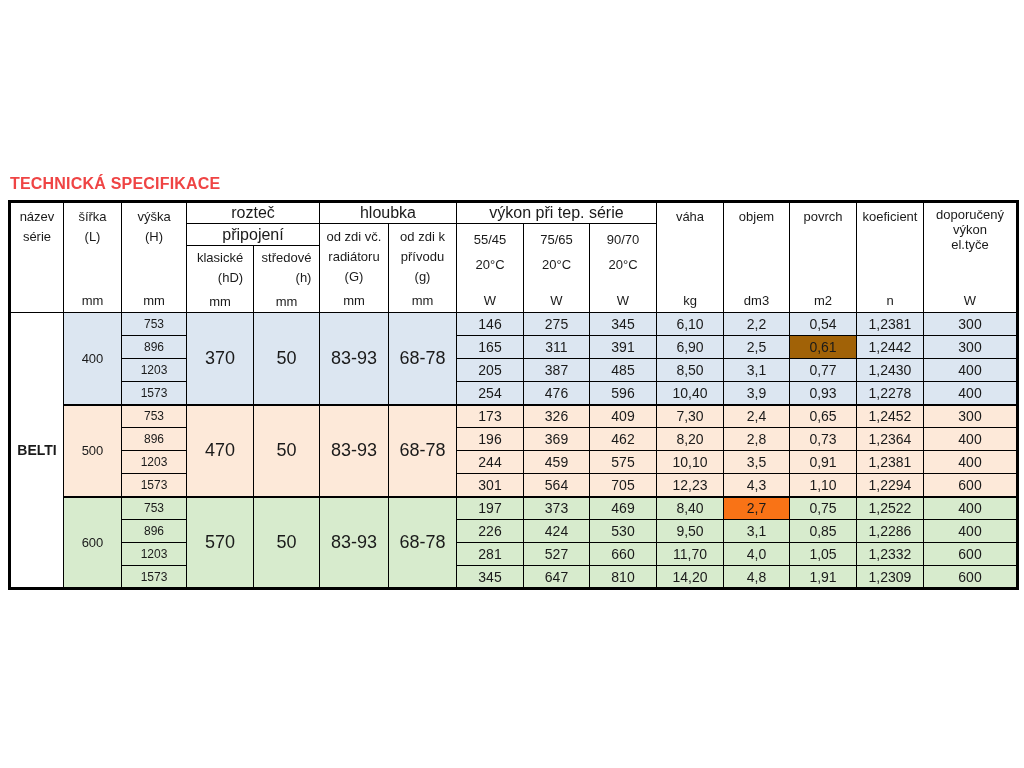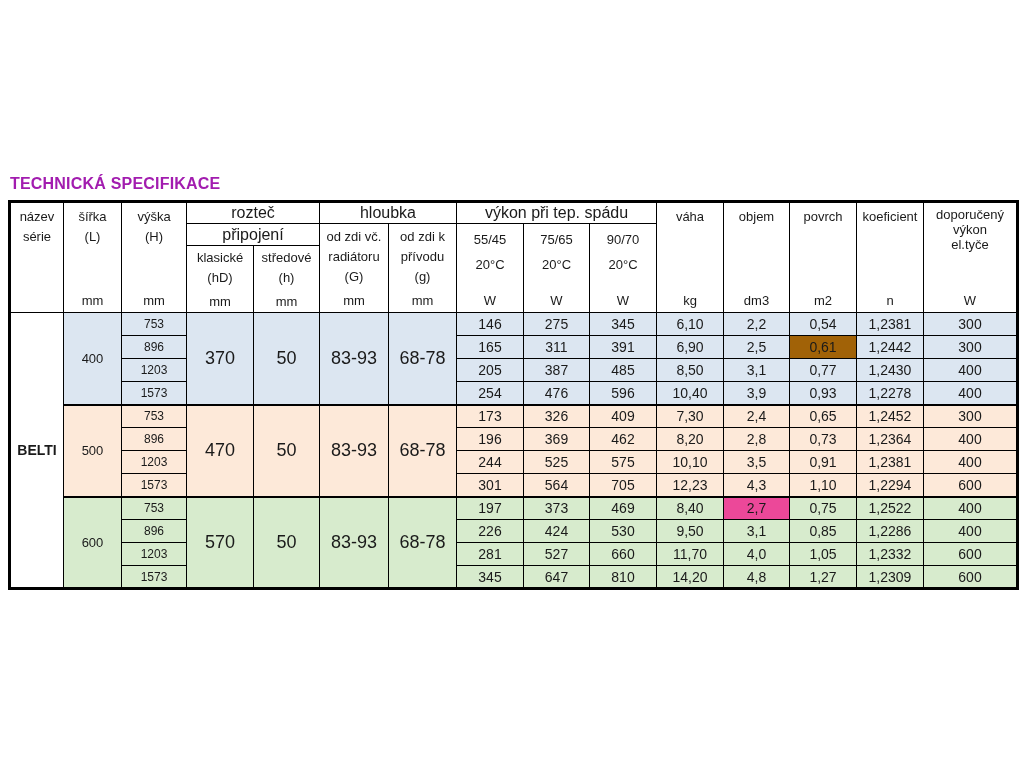--- a/index.html
+++ b/index.html
@@ -8,21 +8,21 @@
     width: 1024px; height: 768px;
     background: #ffffff;
     font-family: "Liberation Sans", "DejaVu Sans", sans-serif;
     color: #1a1a1a;
     position: relative;
     overflow: hidden;
   }
   .title {
     position: absolute; left: 10px; top: 175px;
     margin: 0;
-    font-size: 16px; font-weight: 700; color: #a21caf;
+    font-size: 16px; font-weight: 700; color: #ef4444;
     letter-spacing: 0.2px;
   }
   table.spec {
     position: absolute; left: 8px; top: 200px;
     border-collapse: collapse; table-layout: fixed;
     border: 3px solid #000;
   }
   .spec td {
     border: 1px solid #000;
     padding: 0;
@@ -41,21 +41,21 @@
 
   
   .hc { vertical-align: top; }
   .vwrap {
     display: flex; flex-direction: column;
     justify-content: space-between; align-items: center;
     width: 100%; padding: 2px 1px 3px 1px;
   }
   .h106 { height: 106px; }
   .h86  { height: 86px; }
-  .h62  { height: 66px; }
+  .h62  { height: 66px; text-align: right; }
   .hlabel { font-size: 13px; white-space: pre-line; line-height: 20px; }
   .lh25 { line-height: 25px; }
   .lh15 { line-height: 15px; }
   .hunit { font-size: 13px; line-height: 14px; }
   .single { font-size: 16px; height: 22px; vertical-align: middle; }
 
   
   tr.dr { height: 23px; }
   .belti { font-weight: 700; font-size: 14px; background: #fff; }
   .sirka { font-size: 13px; }
@@ -105,21 +105,21 @@
     </td>
     <td class="hc bb3 bl3" rowspan="3">
       <div class="vwrap h106">
             <span class="hlabel">výška
 (H)</span>
             <span class="hunit">mm</span>
           </div>
     </td>
     <td class="single bl3" colspan="2">rozteč</td>
     <td class="single bl3" colspan="2">hloubka</td>
-    <td class="single bl3" colspan="3">výkon při tep. spádu</td>
+    <td class="single bl3" colspan="3">výkon při tep. série</td>
     <td class="hc bb3 bl3" rowspan="3">
       <div class="vwrap h106">
             <span class="hlabel">váha</span>
             <span class="hunit">kg</span>
           </div>
     </td>
     <td class="hc bb3" rowspan="3">
       <div class="vwrap h106">
             <span class="hlabel">objem</span>
             <span class="hunit">dm3</span>
@@ -279,21 +279,21 @@
     <td class="num" style="background-color: rgb(253, 233, 217);">462</td>
     <td class="num bl3" style="background-color: rgb(253, 233, 217);">8,20</td>
     <td class="num" style="background-color: rgb(253, 233, 217);">2,8</td>
     <td class="num" style="background-color: rgb(253, 233, 217);">0,73</td>
     <td class="num" style="background-color: rgb(253, 233, 217);">1,2364</td>
     <td class="num bl3" style="background-color: rgb(253, 233, 217);">400</td>
   </tr>
   <tr class="dr">
     <td class="vys" style="background-color: rgb(253, 233, 217);">1203</td>
     <td class="num bl3" style="background-color: rgb(253, 233, 217);">244</td>
-    <td class="num" style="background-color: rgb(253, 233, 217);">525</td>
+    <td class="num" style="background-color: rgb(253, 233, 217);">459</td>
     <td class="num" style="background-color: rgb(253, 233, 217);">575</td>
     <td class="num bl3" style="background-color: rgb(253, 233, 217);">10,10</td>
     <td class="num" style="background-color: rgb(253, 233, 217);">3,5</td>
     <td class="num" style="background-color: rgb(253, 233, 217);">0,91</td>
     <td class="num" style="background-color: rgb(253, 233, 217);">1,2381</td>
     <td class="num bl3" style="background-color: rgb(253, 233, 217);">400</td>
   </tr>
   <tr class="dr">
     <td class="vys" style="background-color: rgb(253, 233, 217);">1573</td>
     <td class="num bl3" style="background-color: rgb(253, 233, 217);">301</td>
@@ -310,21 +310,21 @@
     <td class="sirka bl3" rowspan="4" style="background-color: rgb(215, 235, 205);">600</td>
     <td class="vys" style="background-color: rgb(215, 235, 205);">753</td>
     <td class="big bl3" rowspan="4" style="background-color: rgb(215, 235, 205);">570</td>
     <td class="big glft" rowspan="4" style="background-color: rgb(215, 235, 205);">50</td>
     <td class="big bl3" rowspan="4" style="background-color: rgb(215, 235, 205);">83-93</td>
     <td class="big glft" rowspan="4" style="background-color: rgb(215, 235, 205);">68-78</td>
     <td class="num bl3" style="background-color: rgb(215, 235, 205);">197</td>
     <td class="num" style="background-color: rgb(215, 235, 205);">373</td>
     <td class="num" style="background-color: rgb(215, 235, 205);">469</td>
     <td class="num bl3" style="background-color: rgb(215, 235, 205);">8,40</td>
-    <td class="num" style="background-color: #ec4899;">2,7</td>
+    <td class="num" style="background-color: #f97316;">2,7</td>
     <td class="num" style="background-color: rgb(215, 235, 205);">0,75</td>
     <td class="num" style="background-color: rgb(215, 235, 205);">1,2522</td>
     <td class="num bl3" style="background-color: rgb(215, 235, 205);">400</td>
   </tr>
   <tr class="dr">
     <td class="vys" style="background-color: rgb(215, 235, 205);">896</td>
     <td class="num bl3" style="background-color: rgb(215, 235, 205);">226</td>
     <td class="num" style="background-color: rgb(215, 235, 205);">424</td>
     <td class="num" style="background-color: rgb(215, 235, 205);">530</td>
     <td class="num bl3" style="background-color: rgb(215, 235, 205);">9,50</td>
@@ -344,18 +344,18 @@
     <td class="num" style="background-color: rgb(215, 235, 205);">1,2332</td>
     <td class="num bl3" style="background-color: rgb(215, 235, 205);">600</td>
   </tr>
   <tr class="dr">
     <td class="vys" style="background-color: rgb(215, 235, 205);">1573</td>
     <td class="num bl3" style="background-color: rgb(215, 235, 205);">345</td>
     <td class="num" style="background-color: rgb(215, 235, 205);">647</td>
     <td class="num" style="background-color: rgb(215, 235, 205);">810</td>
     <td class="num bl3" style="background-color: rgb(215, 235, 205);">14,20</td>
     <td class="num" style="background-color: rgb(215, 235, 205);">4,8</td>
-    <td class="num" style="background-color: rgb(215, 235, 205);">1,27</td>
+    <td class="num" style="background-color: rgb(215, 235, 205);">1,91</td>
     <td class="num" style="background-color: rgb(215, 235, 205);">1,2309</td>
     <td class="num bl3" style="background-color: rgb(215, 235, 205);">600</td>
   </tr>
 </tbody>
   </table>
 
 </body></html>

